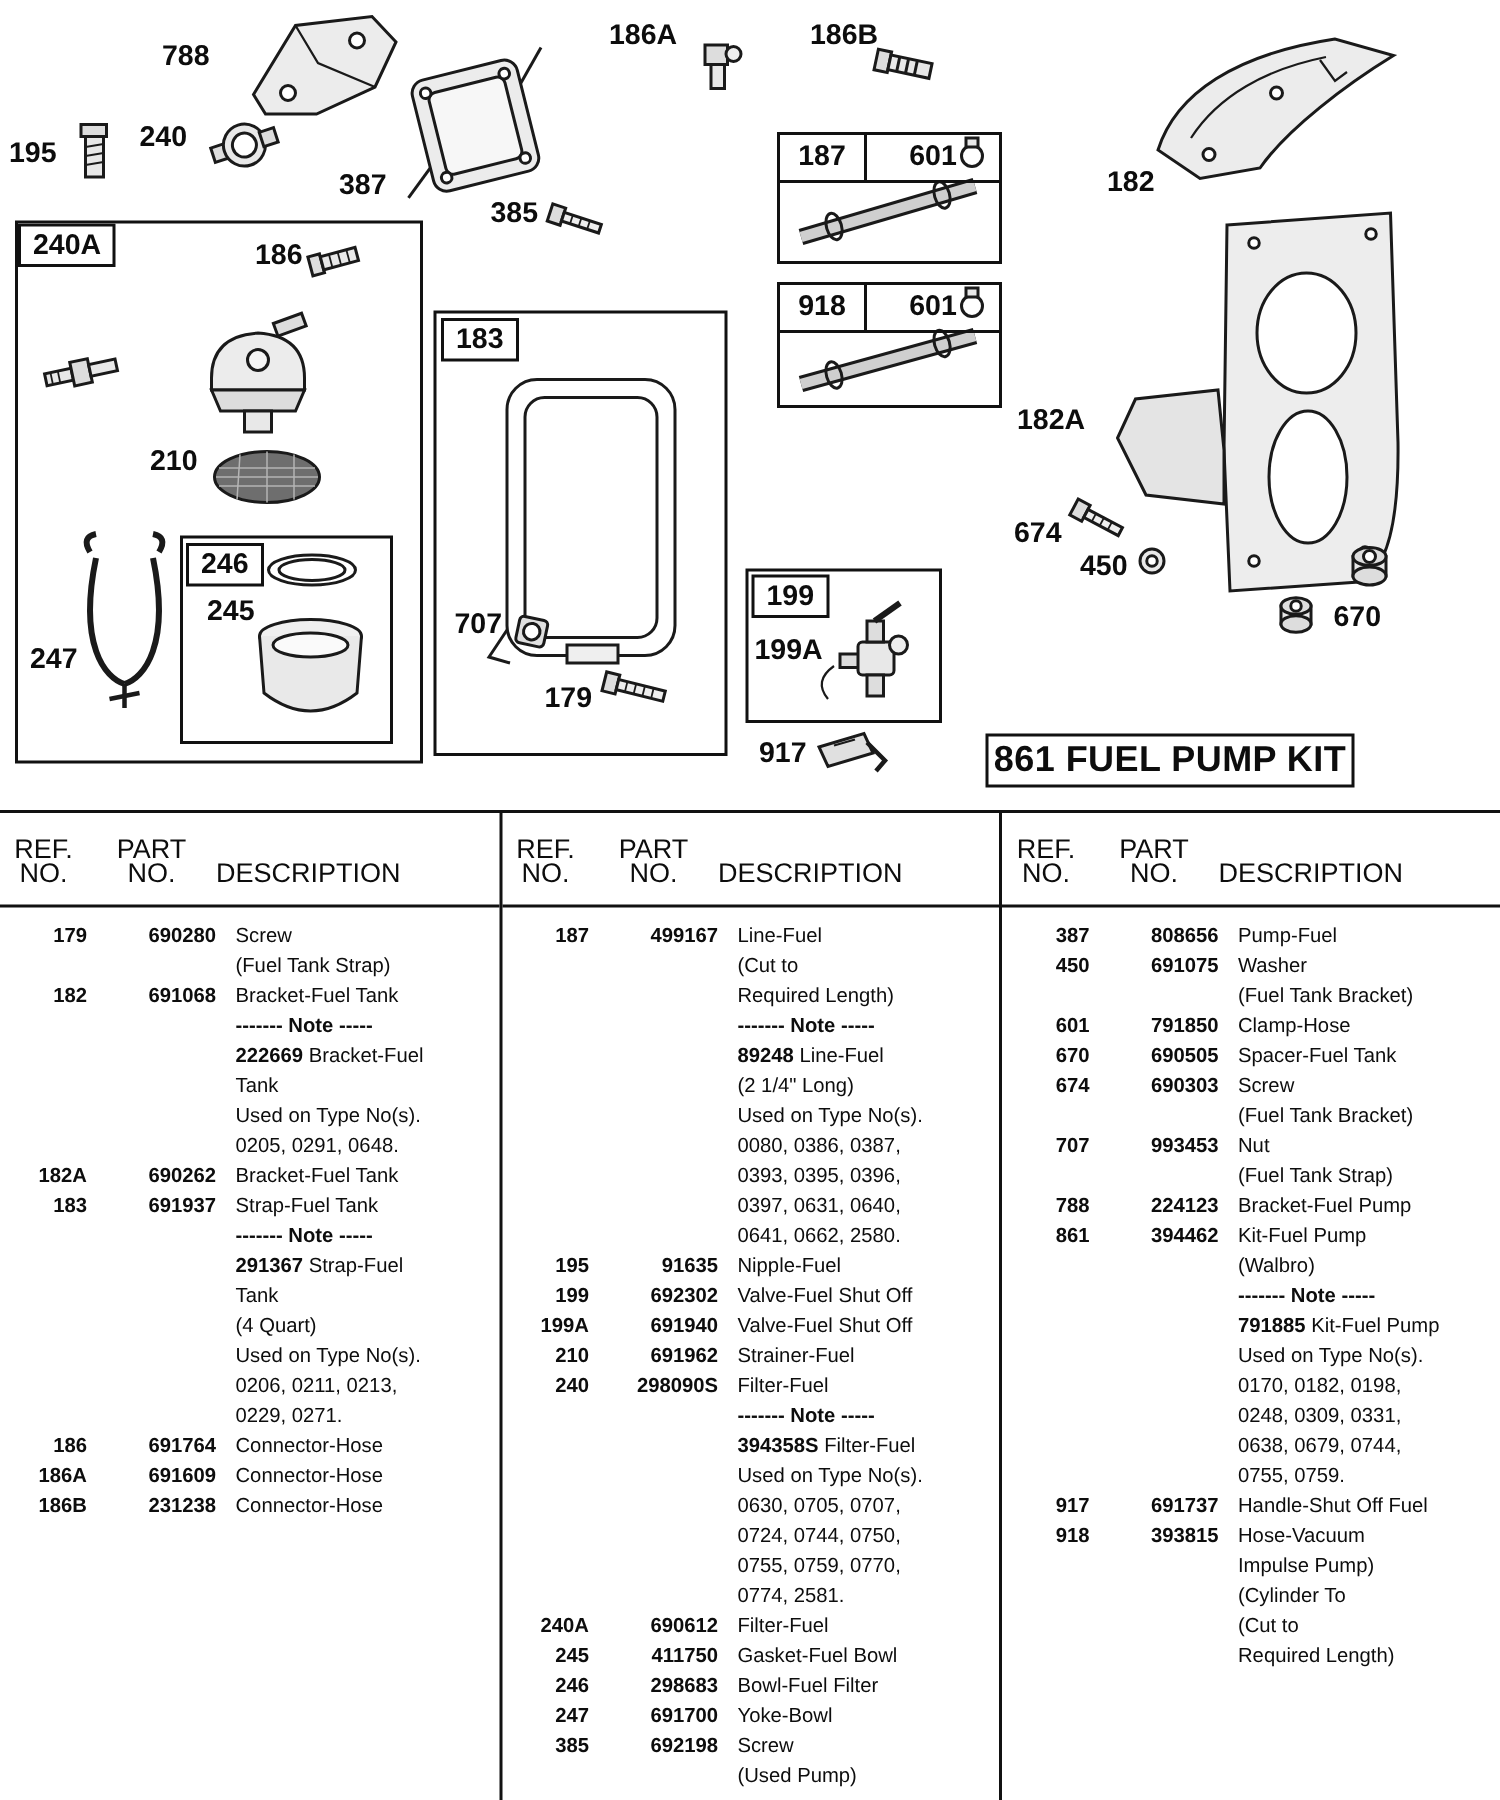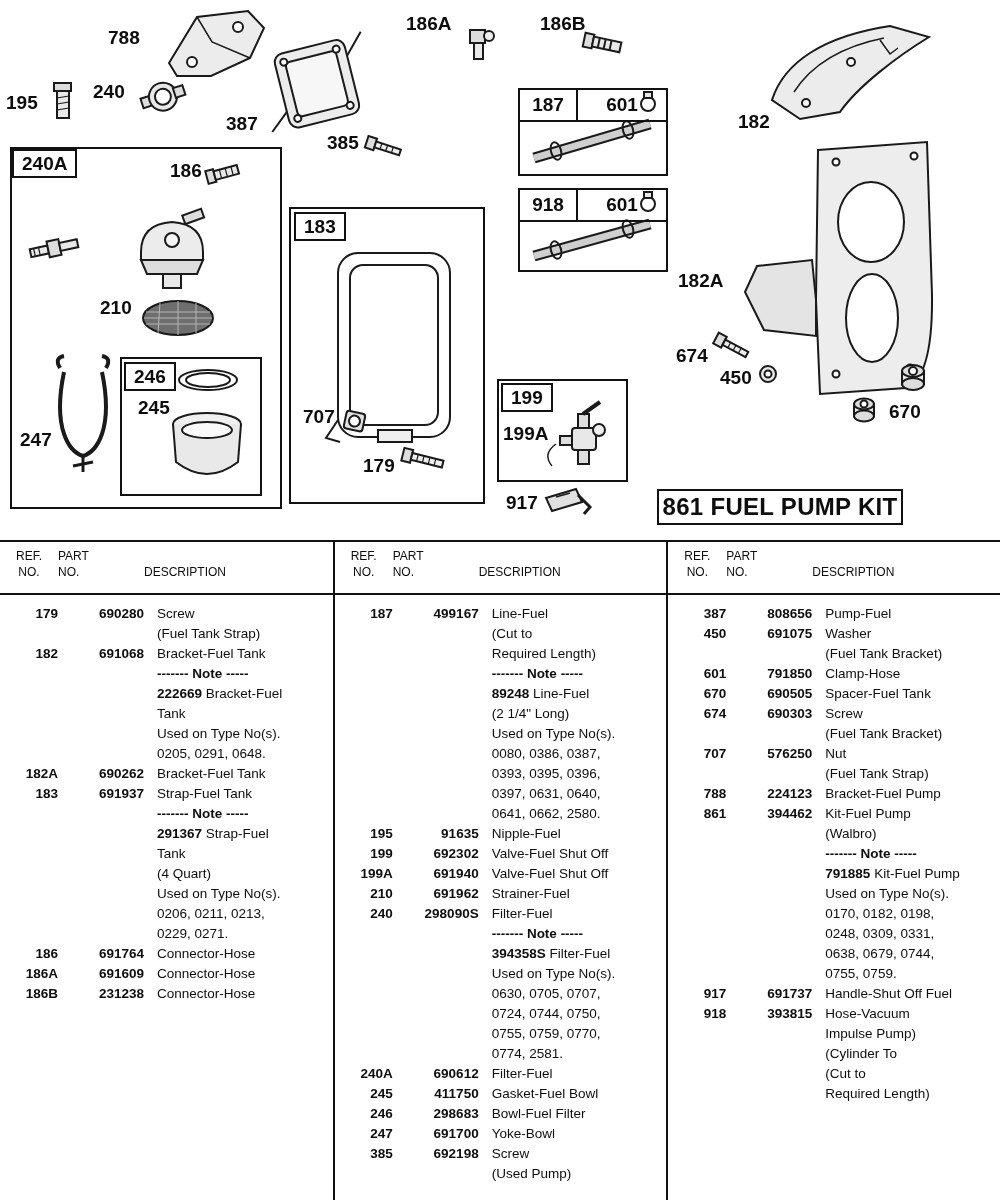--- a/index.html
+++ b/index.html
@@ -11,23 +11,23 @@
   .boxed-label{position:absolute;font-weight:700;font-size:19px;line-height:1;border:2px solid #111;background:#fff;padding:3px 8px;white-space:nowrap}
   .outline-box{position:absolute;border:2px solid #111}
   .hose-box{position:absolute;border:2px solid #111}
   .hose-head{display:flex;height:30px;border-bottom:2px solid #111}
   .hose-ref{width:56px;border-right:2px solid #111;display:flex;align-items:center;justify-content:center;font-weight:700;font-size:19px}
   .hose-clamp{flex:1;display:flex;align-items:center;justify-content:center;font-weight:700;font-size:19px}
   .kit-box{position:absolute;border:2px solid #111;display:flex;align-items:center;justify-content:center;font-weight:700;font-size:24px;letter-spacing:.3px;background:transparent}
   .table-area{position:absolute;left:0;top:540px;width:1000px;height:660px;border-top:2px solid #111;display:flex}
   .tcol{width:334px;display:flex;flex-direction:column}
   .tcol + .tcol{border-left:2px solid #111;width:333px}
-  .col-head{height:45px;border-bottom:2px solid #111;display:flex;font-size:12px;line-height:16px;padding-top:6px}
+  .col-head{height:45px;border-bottom:2px solid #111;display:flex;font-size:18px;line-height:16px;padding-top:16px}
   .h-ref{width:58px;text-align:center}
-  .h-part{width:86px;}
+  .h-part{width:86px;text-align:center}
   .h-desc{flex:1;padding-top:16px}
   .col-body{padding-top:9px}
   .t-row{display:flex;font-size:13.5px;line-height:20px}
   .t-ref{width:58px;text-align:right;font-weight:700}
   .t-part{width:86px;text-align:right;font-weight:700}
   .t-desc{flex:1;padding-left:13px}
   .t-desc b{font-weight:700}
 </style>
 </head>
 <body>
@@ -588,21 +588,21 @@
             <div class="t-part">690303</div>
             <div class="t-desc">Screw</div>
           </div>
           <div class="t-row">
             <div class="t-ref"></div>
             <div class="t-part"></div>
             <div class="t-desc">(Fuel Tank Bracket)</div>
           </div>
           <div class="t-row">
             <div class="t-ref">707</div>
-            <div class="t-part">576250</div>
+            <div class="t-part">993453</div>
             <div class="t-desc">Nut</div>
           </div>
           <div class="t-row">
             <div class="t-ref"></div>
             <div class="t-part"></div>
             <div class="t-desc">(Fuel Tank Strap)</div>
           </div>
           <div class="t-row">
             <div class="t-ref">788</div>
             <div class="t-part">224123</div>

